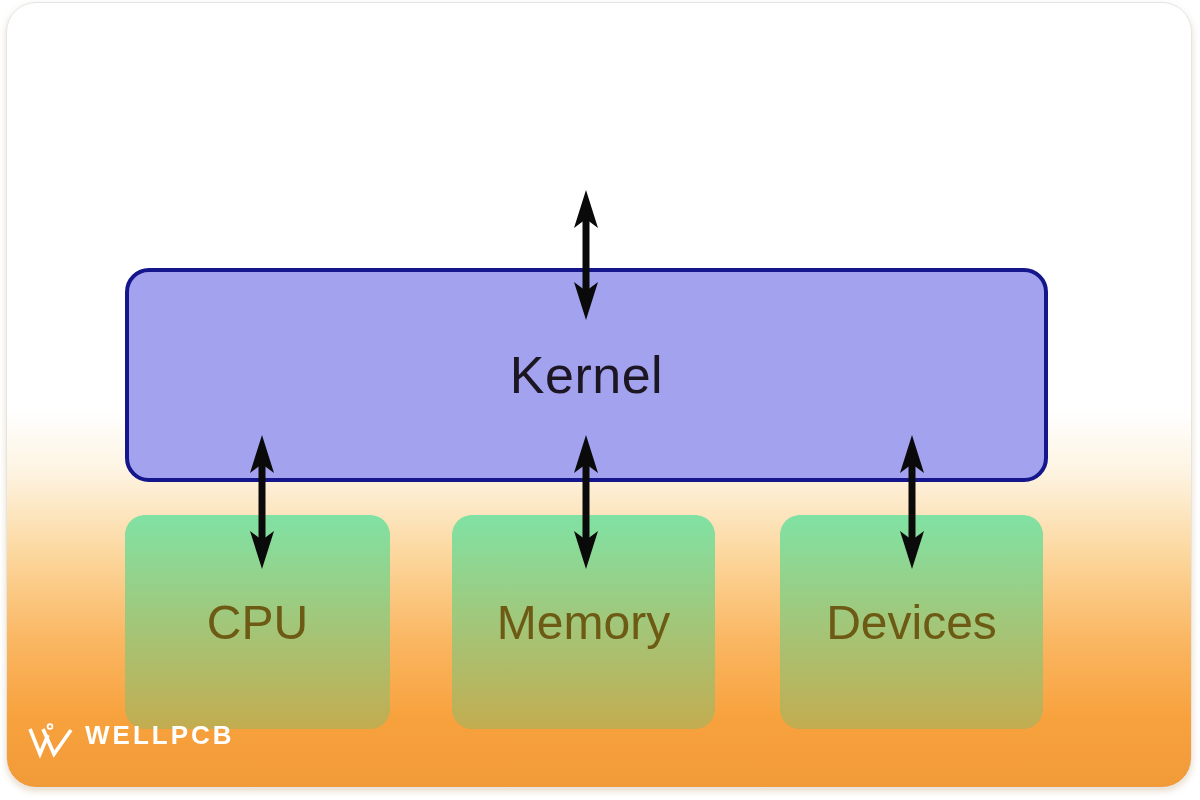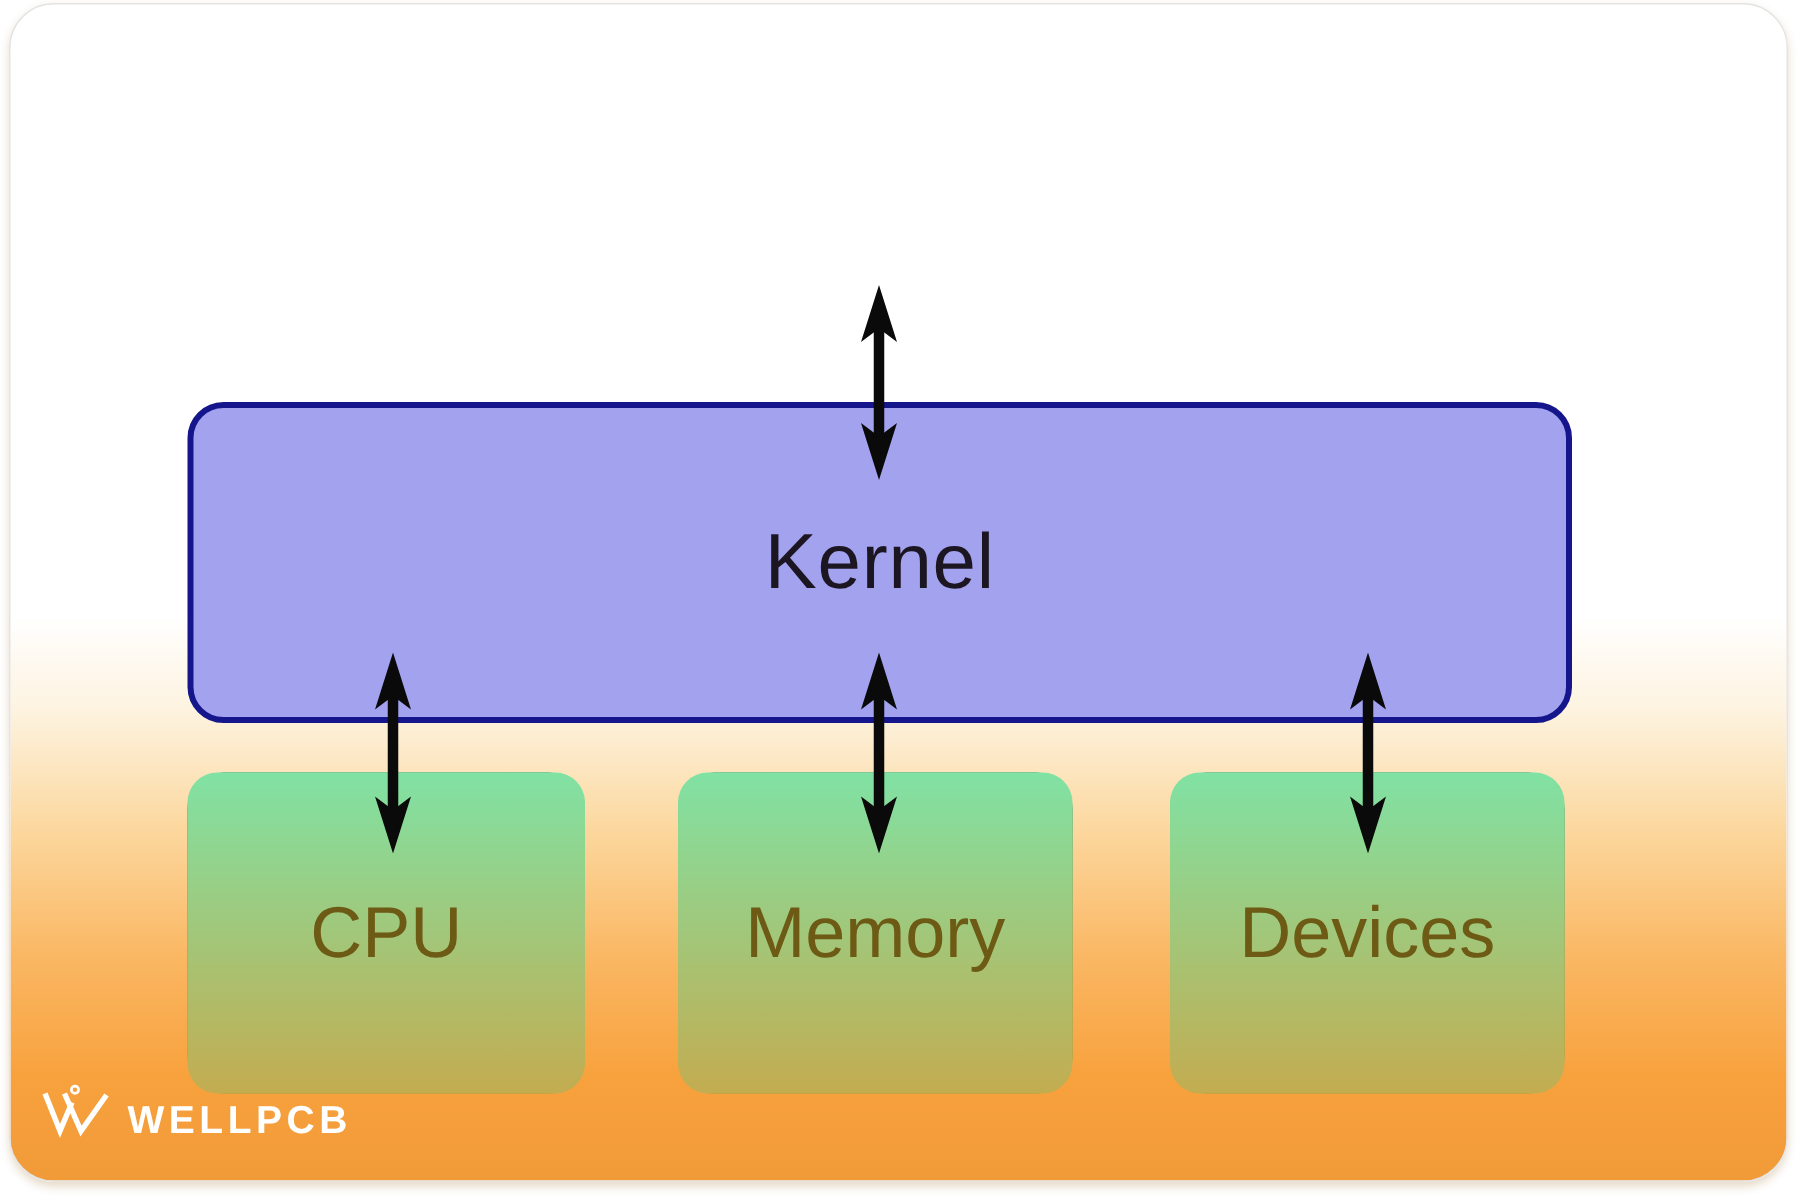--- a/index.html
+++ b/index.html
@@ -93,21 +93,21 @@
   .arrow {
     position: absolute;
     pointer-events: none;
   }
   
   .watermark {
     position: absolute;
     left: 26px;
     top: 720px;
     display: flex;
-    align-items: flex-end;
+    align-items: flex-start;
     gap: 9px;
   }
   .brand-text {
     color: #ffffff;
     font-size: 26px;
     font-weight: bold;
     letter-spacing: 3px;
   }
 </style>
 </head>

